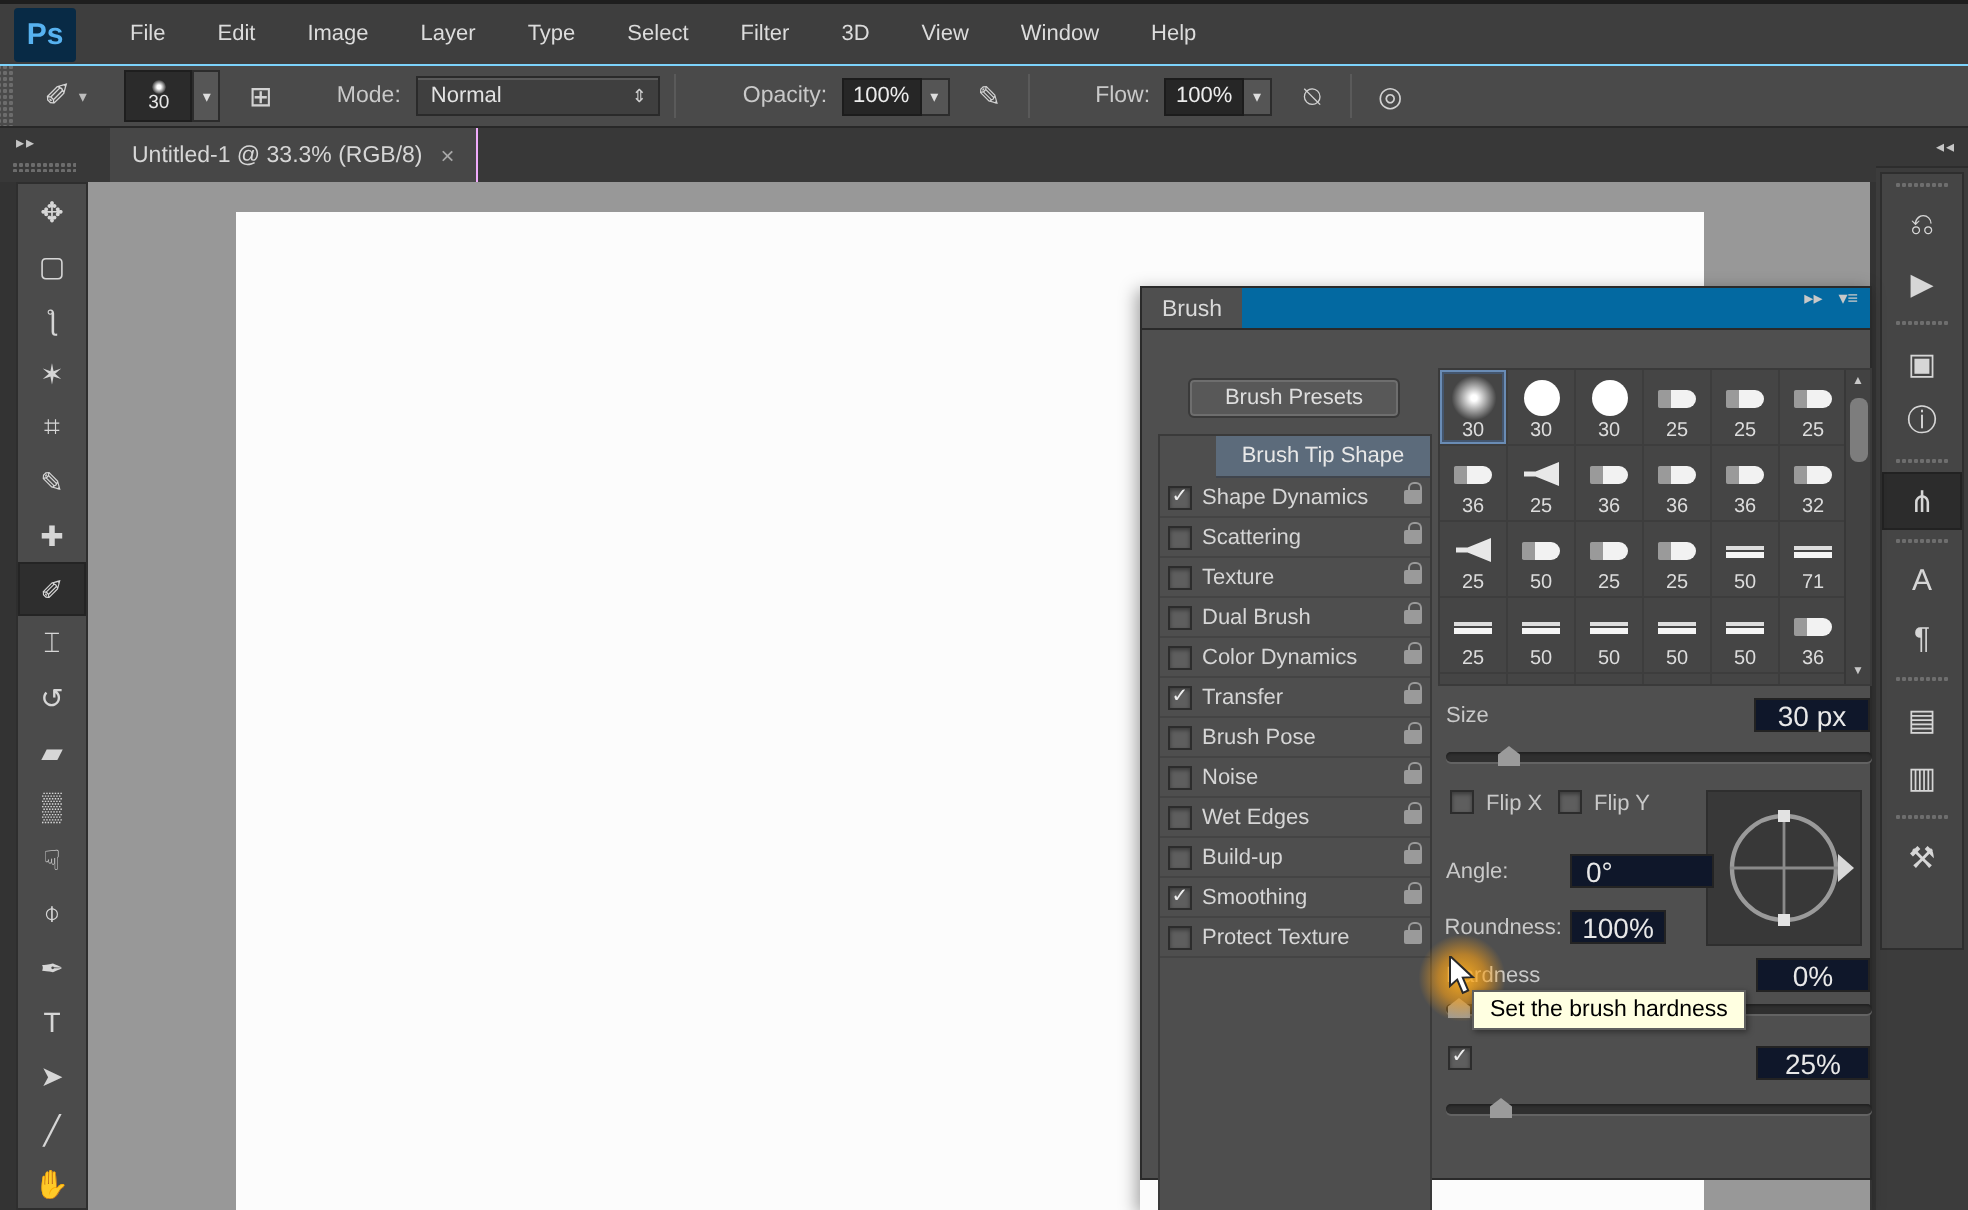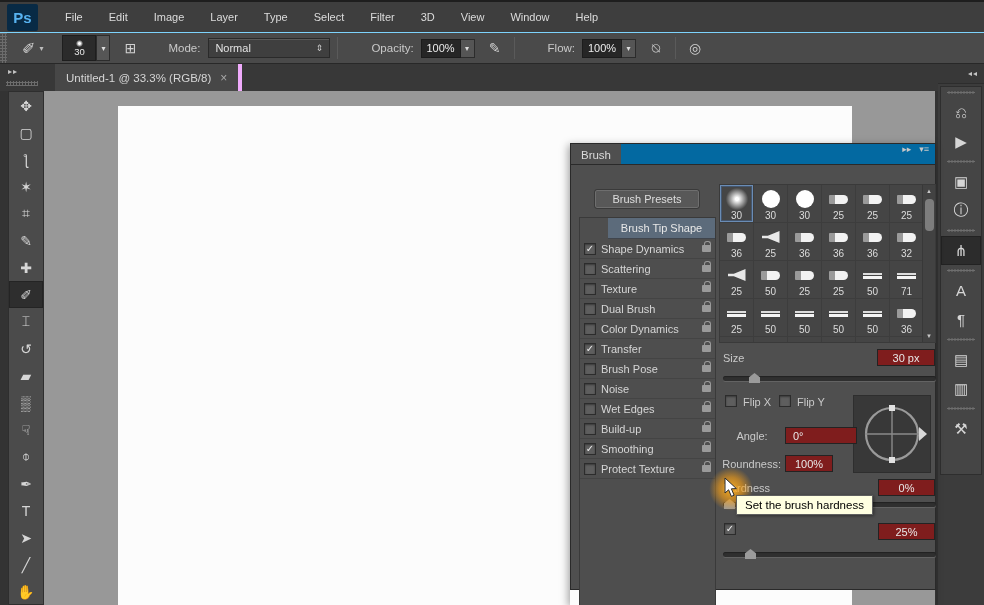--- a/index.html
+++ b/index.html
@@ -46,21 +46,21 @@
     border:1px solid #1c1c1c; color:#ececec; display:flex; align-items:center;
     justify-content:center; font-size:11px; }
   .value-arrow { width:14px; height:19px; background:#555; border:1px solid #2c2c2c;
     border-left:none; font-size:8px; color:#ddd; display:flex; align-items:center; justify-content:center; }
   
   .tabbar { position:absolute; left:0; top:64px; width:984px; height:27px; background:#383838; }
   .tb-collapse { position:absolute; left:8px; top:3px; font-size:8px; color:#c5c5c5; letter-spacing:1px; }
   .tb-grip { position:absolute; left:6px; top:17px; width:32px; height:5px;
     background-image:radial-gradient(#6c6c6c 1px, transparent 1.2px); background-size:3px 3px; }
   .doc-tab { position:absolute; left:55px; top:0; height:27px; background:#474747;
-    border-right:4px solid #f0abfc; display:flex; align-items:center; gap:9px;
+    border-right:1px solid #f0abfc; display:flex; align-items:center; gap:9px;
     padding:0 11px; color:#d6d6d6; font-size:11.5px;text-align:center; }
   .doc-tab .close { color:#a8a8a8; font-size:12px; }
   
   .canvas-area { position:absolute; left:44px; top:91px; width:891px; height:514px; background:#989898; }
   .white-canvas { position:absolute; left:74px; top:15px; width:734px; height:499px; background:#fcfcfc; }
   
   .toolbar { position:absolute; left:8px; top:91px; width:36px; height:514px;
     background:#4b4b4b; border:1px solid #2e2e2e; overflow:hidden; }
   .tool { width:100%; height:27px; display:flex; align-items:center; justify-content:center;
     font-size:14px; color:#d4d4d4; }
@@ -123,22 +123,22 @@
   .th-thin { width:19px; height:10px;
     background:linear-gradient(#0000 0 3px, #ddd 3px 5px, #0000 5px 6px, #f5f5f5 6px 9px, #0000 9px);
     border-radius:1px; }
   .gscroll { position:absolute; right:0; top:0; width:13px; height:157px; background:#424242;
     border-left:1px solid #383838; display:flex; flex-direction:column; align-items:center; }
   .gscroll .arr { font-size:6px; color:#c8c8c8; height:12px; display:flex; align-items:center; }
   .gscroll .thumb { width:9px; height:32px; background:#7d7d7d; border-radius:4px; margin-top:2px; }
   .gscroll .arr.down { margin-top:auto; }
   
   .plabel { position:absolute; color:#c9c9c9; font-size:11px; }
-  .pfield { position:absolute; background:#7f1d1d; border:1px solid #232323; color:#e8e8e8;
-    font-size:11px; display:flex; align-items:center; justify-content:center; }
+  .pfield { position:absolute; background:#0f172a; border:1px solid #232323; color:#e8e8e8;
+    font-size:14px; display:flex; align-items:center; justify-content:center; }
   .slider { position:absolute; height:5px; background:#2f2f2f; border-radius:3px;
     box-shadow:inset 0 1px 1px #222, 0 1px 0 #636363; }
   .sl-thumb { position:absolute; top:-3px; width:11px; height:10px; background:#9b9b9b;
     clip-path:polygon(50% 0, 100% 42%, 100% 100%, 0 100%, 0 42%); }
   .angle-ctrl { position:absolute; left:282px; top:230px; width:78px; height:78px;
     background:#383838; border:1px solid #2e2e2e; }
   
   .tooltip { position:absolute; left:736px; top:495px; height:20px; background:#ffffe1;
     border:1px solid #5f5f5f; color:#000; font-size:11.5px; display:flex; align-items:center;
     padding:0 8px; z-index:30; box-shadow:1px 1px 3px rgba(0,0,0,.4); }
@@ -585,21 +585,21 @@
         <svg width="76" height="76" viewBox="0 0 76 76">
           <circle cx="38" cy="38" r="26" fill="none" stroke="#9a9a9a" stroke-width="2.2"></circle>
           <line x1="11" y1="38" x2="65" y2="38" stroke="#8a8a8a" stroke-width="1.4"></line>
           <line x1="38" y1="11" x2="38" y2="65" stroke="#8a8a8a" stroke-width="1.4"></line>
           <rect x="35" y="9" width="6" height="6" fill="#e2e2e2"></rect>
           <rect x="35" y="61" width="6" height="6" fill="#e2e2e2"></rect>
           <polygon points="65,31 73,38 65,45" fill="#d8d8d8"></polygon>
         </svg>
       </div>
 
-      <span class="plabel" style="left:152px;top:265px;width:58px;text-align:center">Angle:</span>
+      <span class="plabel" style="left:152px;top:265px;width:58px;text-align:left">Angle:</span>
       <div class="pfield" style="left:214px;top:262px;width:72px;height:17px;justify-content:flex-start;padding-left:7px">0°</div>
 
       <span class="plabel" style="left:148px;top:293px;width:62px;text-align:right">Roundness:</span>
       <div class="pfield" style="left:214px;top:290px;width:48px;height:17px">100%</div>
 
       <span class="plabel" style="left:152px;top:317px">Hardness</span>
       <div class="pfield" style="left:307px;top:314px;width:57px;height:17px">0%</div>
       <div class="slider" style="left:152px;top:337px;width:213px">
         <div class="sl-thumb" style="left:1px"></div>
       </div>

